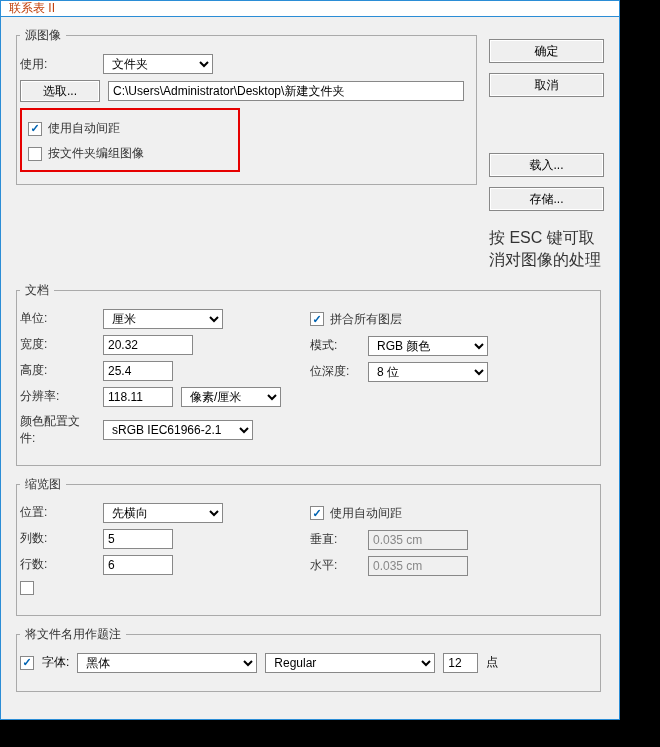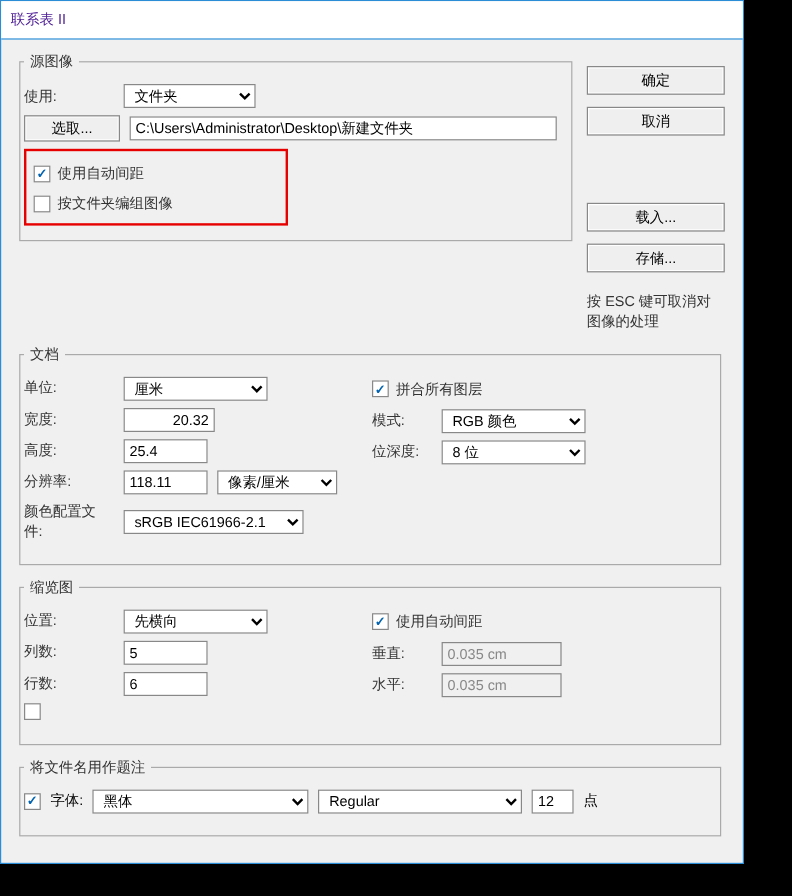--- a/index.html
+++ b/index.html
@@ -1,34 +1,34 @@
 <!DOCTYPE html>
 <html><head>
 <meta charset="utf-8">
 <style>
   * { box-sizing: border-box; font-family: "Microsoft YaHei", sans-serif; }
   body { margin: 0; padding: 0; background: #000; width: 660px; height: 747px; }
   .window { background: #f0f0f0; border: 1px solid #2b8dd6; width: 620px; height: 720px; position: relative; }
-  .titlebar { height: 32px; background: #fff; display: flex; align-items: center; padding: 0 8px; font-size: 12px; color: #4c1d95; border-bottom: 1px solid #2b8dd6; }
+  .titlebar { height: 16px; background: #fff; display: flex; align-items: center; padding: 0 8px; font-size: 12px; color: #c2410c; border-bottom: 1px solid #2b8dd6; }
   .content { padding: 10px 15px; display: flex; gap: 12px; }
   .left { flex: 1; }
   .right { width: 115px; display: flex; flex-direction: column; gap: 6px; padding-top: 12px; }
   fieldset { border: 1px solid #aaa; margin: 0 0 10px 0; padding: 10px 12px 12px 3px; font-size: 12px; }
   legend { padding: 0 5px; color: #333; font-size: 12px; }
   .row { display: flex; align-items: center; margin-bottom: 6px; gap: 8px; }
   .lbl { width: 75px; font-size: 12px; color: #333; }
   .btn { height: 22px; border: 1px solid #888; background: #efefef; font-size: 12px; display: flex; align-items: center; justify-content: center; box-shadow: 0 0 0 1px #fff inset; }
   .btn-side { width: 100%; height: 24px; margin-bottom: 4px; }
   .select { height: 20px; border: 1px solid #888; background: #fff; font-size: 12px; padding: 0 4px; }
   .input { height: 20px; border: 1px solid #888; background: #fff; font-size: 12px; padding: 0 4px; }
   .input[disabled] { background: #f0f0f0; color: #888; }
   .chk { width: 14px; height: 14px; border: 1px solid #888; background: #fff; display: inline-flex; align-items: center; justify-content: center; color: #0063b1; font-size: 11px; font-weight: bold; }
   .chk-row { display: flex; align-items: center; gap: 6px; font-size: 12px; color: #333; margin-bottom: 8px; }
   .redbox { border: 2px solid #e60000; padding: 10px 6px 0 6px; width: 220px; margin-top: 2px; }
-  .hint { font-size: 12px; color: #333; margin-top: 6px; line-height: 1.4; }
+  .hint { font-size: 16px; color: #333; margin-top: 6px; line-height: 1.4; }
   .two-col { display: flex; gap: 12px; }
   .col { flex: 1; }
   .full-left { width: 585px; }
 </style>
 </head>
 <body>
 
 <div class="window">
   <div class="titlebar">
     <span>联系表 II</span>
@@ -95,21 +95,21 @@
       <div class="two-col">
         <div class="col">
           <div class="row">
             <span class="lbl">单位:</span>
             <select class="select" style="width:120px;">
               <option>厘米</option>
             </select>
           </div>
           <div class="row">
             <span class="lbl">宽度:</span>
-            <input class="input" style="width: 76px; text-align: right;" value="20.32">
+            <input class="input" style="width: 90px;" value="20.32">
           </div>
           <div class="row">
             <span class="lbl">高度:</span>
             <input class="input" style="width: 70px;" value="25.4">
           </div>
           <div class="row">
             <span class="lbl">分辨率:</span>
             <input class="input" style="width: 70px;" value="118.11">
             <select class="select" style="width:100px;">
               <option>像素/厘米</option>

